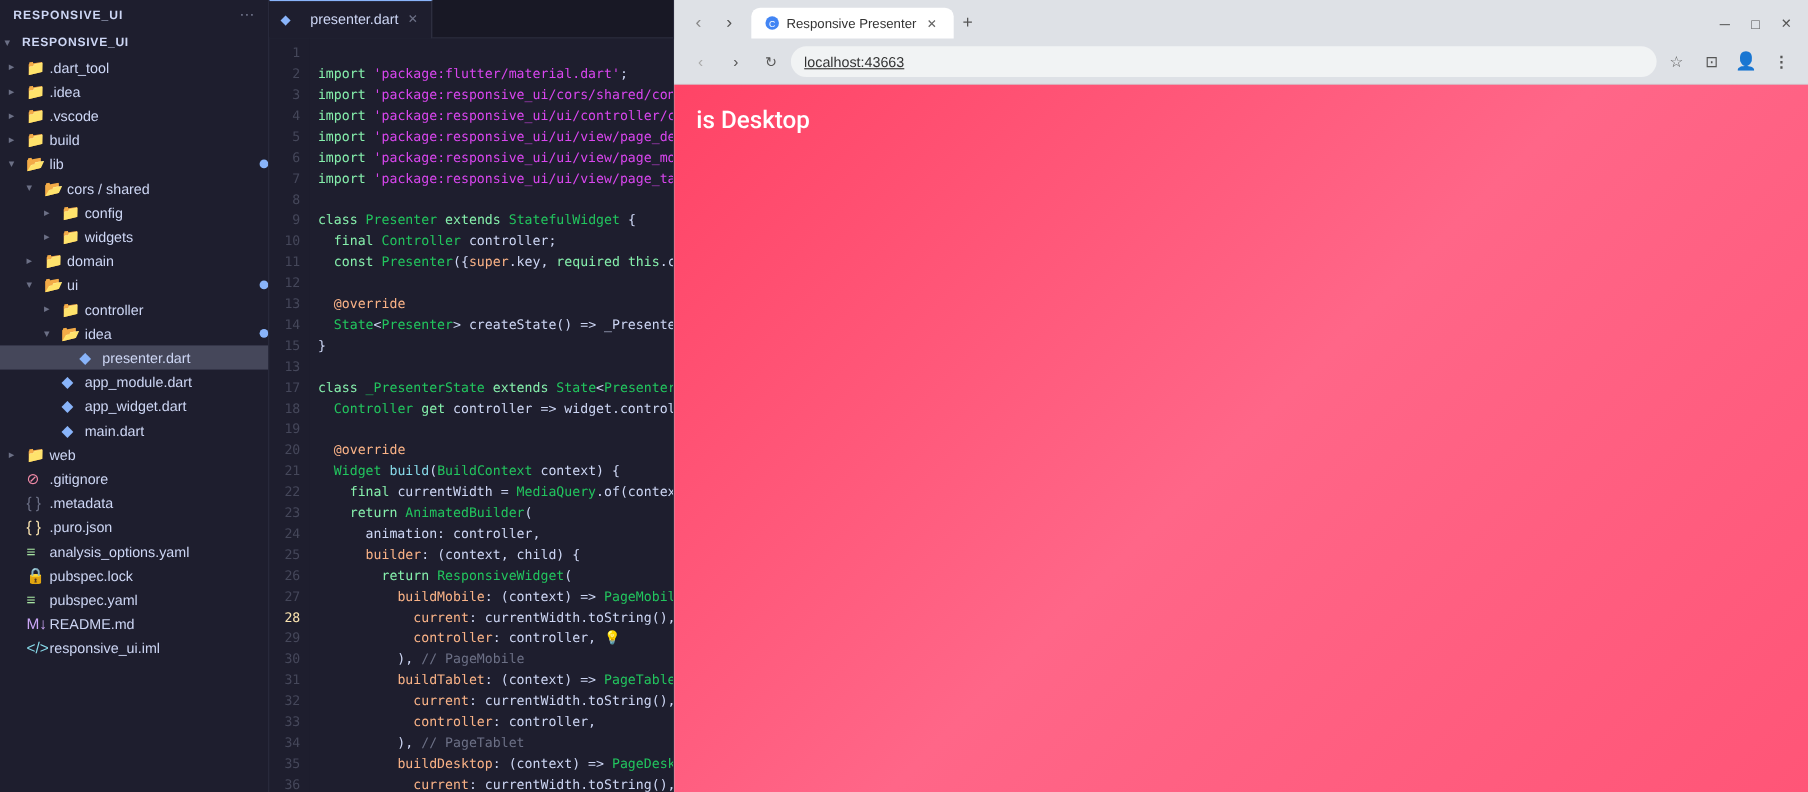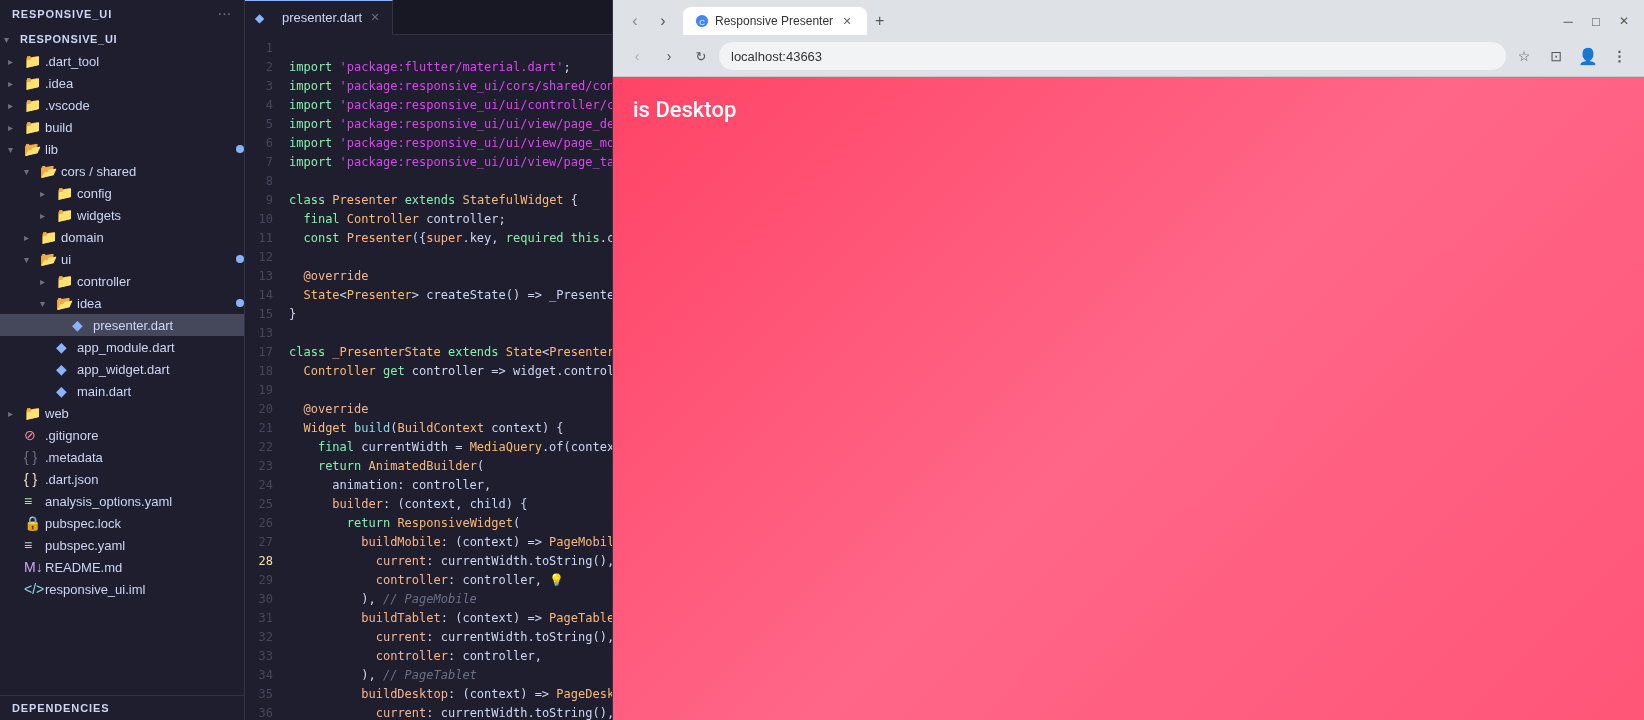--- a/index.html
+++ b/index.html
@@ -157,24 +157,24 @@
       font-size: 12px;
       line-height: 19px;
       padding-top: 4px;
       padding-left: 8px;
       overflow: hidden;
       white-space: pre;
     }
 
     
     .kw { color: #86efac; margin-top: 20px; }
-    .cls { color: #fdba74; text-align: right; }
+    .cls { color: #22c55e; text-align: right; }
     .str { color: #d946ef; }
     .func { color: #89dceb; }
-    .cmt { color: #6c7086; font-style: italic; }
+    .cmt { color: #6c7086; }
     .param { color: #fab387; }
     .punct { color: #cdd6f4; }
     .bulb { color: #f9e2af; }
 
     
     #browser {
       flex: 1;
       display: flex;
       flex-direction: column;
       background: #ffffff;
@@ -265,20 +265,21 @@
     #address-input {
       flex: 1;
       height: 28px;
       border-radius: 14px;
       border: none;
       background: #f1f3f4;
       padding: 0 12px;
       font-size: 13px;
       color: #333;
       outline: none;
+      text-decoration: underline;
     }
 
     .browser-action-btn {
       width: 28px;
       height: 28px;
       display: flex;
       align-items: center;
       justify-content: center;
       cursor: pointer;
       border-radius: 50%;
@@ -438,21 +439,21 @@
 
     <div class="tree-item" style="padding-left:8px;">
       <span class="tree-arrow" style="visibility:hidden;">▸</span>
       <span class="tree-icon" style="color:#6c7086;">{ }</span>
       <span>.metadata</span>
     </div>
 
     <div class="tree-item" style="padding-left:8px;">
       <span class="tree-arrow" style="visibility:hidden;">▸</span>
       <span class="tree-icon json-icon">{ }</span>
-      <span>.dart.json</span>
+      <span>.puro.json</span>
     </div>
 
     <div class="tree-item" style="padding-left:8px;">
       <span class="tree-arrow" style="visibility:hidden;">▸</span>
       <span class="tree-icon yaml-icon">≡</span>
       <span>analysis_options.yaml</span>
     </div>
 
     <div class="tree-item" style="padding-left:8px;">
       <span class="tree-arrow" style="visibility:hidden;">▸</span>
@@ -472,23 +473,20 @@
       <span>README.md</span>
     </div>
 
     <div class="tree-item" style="padding-left:8px;">
       <span class="tree-arrow" style="visibility:hidden;">▸</span>
       <span class="tree-icon iml-icon">&lt;/&gt;</span>
       <span>responsive_ui.iml</span>
     </div>
   </div>
 
-  <div id="explorer-footer">
-    <span>DEPENDENCIES</span>
-  </div>
 </div>
 
 <div id="editor">
   <div id="editor-tabs">
     <div class="editor-tab active">
       <span class="tree-icon dart-icon" style="font-size:12px;">◆</span>
       <span>presenter.dart</span>
       <span class="close-btn">✕</span>
     </div>
   </div>

